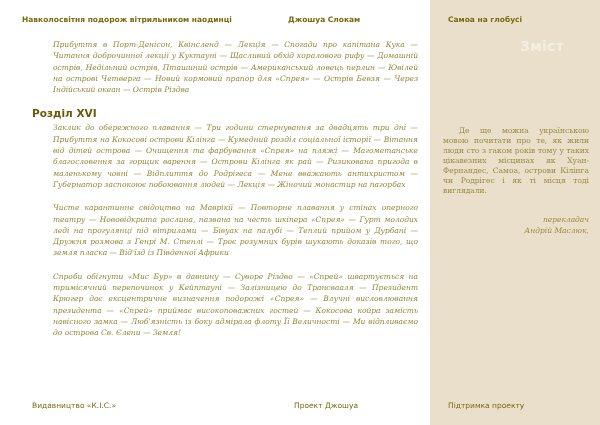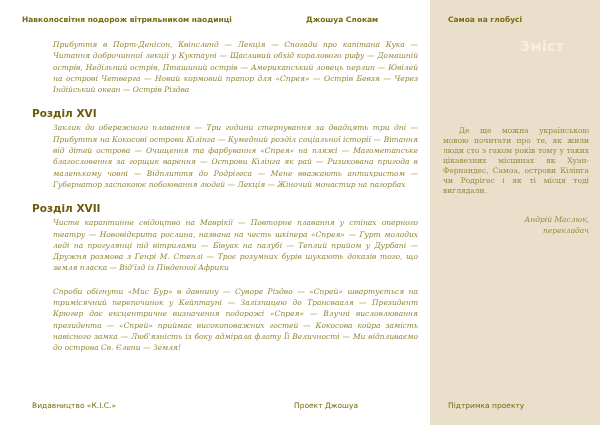--- a/index.html
+++ b/index.html
@@ -104,43 +104,42 @@
       text-align: right;
       margin: 0;
     }
   </style>
 </head>
 <body>
 
 <div class="right-panel"></div>
 
 <a class="navlink top-nav" style="left:22px;">Навколосвітня подорож вітрильником наодинці</a>
-<a class="navlink top-nav" style="left:306px;">Джошуа Слокам</a>
+<a class="navlink top-nav" style="left:288px;">Джошуа Слокам</a>
 <a class="navlink top-nav" style="left:448px;">Самоа на глобусі</a>
 
 <div class="toc-heading">Зміст</div>
 
 <div class="content">
   <div class="chapter">
     <p class="chapter-desc">Прибуття в Порт-Денісон, Квінсленд — Лекція — Спогади про капітана Кука — Читання доброчинної лекції у Куктауні — Щасливий обхід коралового рифу — Домашній острів, Недільний острів, Пташиний острів — Американський ловець перлин — Ювілей на острові Четверга — Новий кормовий прапор для «Спрея» — Острів Бевзя — Через Індійський океан — Острів Різдва</p>
   </div>
   <div class="chapter">
     <div class="chapter-title">Розділ XVI</div>
     <p class="chapter-desc">Заклик до обережного плавання — Три години стернування за двадцять три дні — Прибуття на Кокосові острови Кілінга — Кумедний розділ соціальної історії — Вітання від дітей острова — Очищення та фарбування «Спрея» на пляжі — Магометанське благословення за горщик варення — Острови Кілінга як рай — Ризикована пригода в маленькому човні — Відплиття до Родрігеса — Мене вважають антихристом — Губернатор заспокоює побоювання людей — Лекція — Жіночий монастир на пагорбах</p>
   </div>
   <div class="chapter">
-    <div class="chapter-title">Розділ XVII</div>
     <p class="chapter-desc">Чисте карантинне свідоцтво на Маврікії — Повторне плавання у стінах оперного театру — Нововідкрита рослина, названа на честь шкіпера «Спрея» — Гурт молодих леді на прогулянці під вітрилами — Бівуак на палубі — Теплий прийом у Дурбані — Дружня розмова з Генрі М. Стенлі — Троє розумних бурів шукають доказів того, що земля пласка — Від'їзд із Південної Африки</p>
   </div>
   <div class="chapter">
     <p class="chapter-desc">Спроби обігнути «Мис Бур» в давнину — Суворе Різдво — «Спрей» швартується на тримісячний перепочинок у Кейптауні — Залізницею до Трансвааля — Президент Крюгер дає ексцентричне визначення подорожі «Спрея» — Влучні висловлювання президента — «Спрей» приймає високоповажних гостей — Кокосова койра замість навісного замка — Люб'язність із боку адмірала флоту Її Величності — Ми відпливаємо до острова Св. Єлени — Земля!</p>
   </div>
 </div>
 
 <p class="quote">Де ще можна українською мовою почитати про те, як жили люди сто з гаком років тому у таких цікавезних місцинах як Хуан-Фернандес, Самоа, острови Кілінга чи Родрігес і як ті місця тоді виглядали.</p>
 <div class="quote-author">
+  <div>перекладач</div>
   <div>Андрій Маслюк,</div>
-  <div>перекладач</div>
 </div>
 
 <a class="navlink bottom-nav" style="left:32px;">Видавництво «К.І.С.»</a>
 <a class="navlink bottom-nav" style="left:294px;">Проект Джошуа</a>
 <a class="navlink bottom-nav" style="left:448px;">Підтримка проекту</a>
 
 </body></html>

